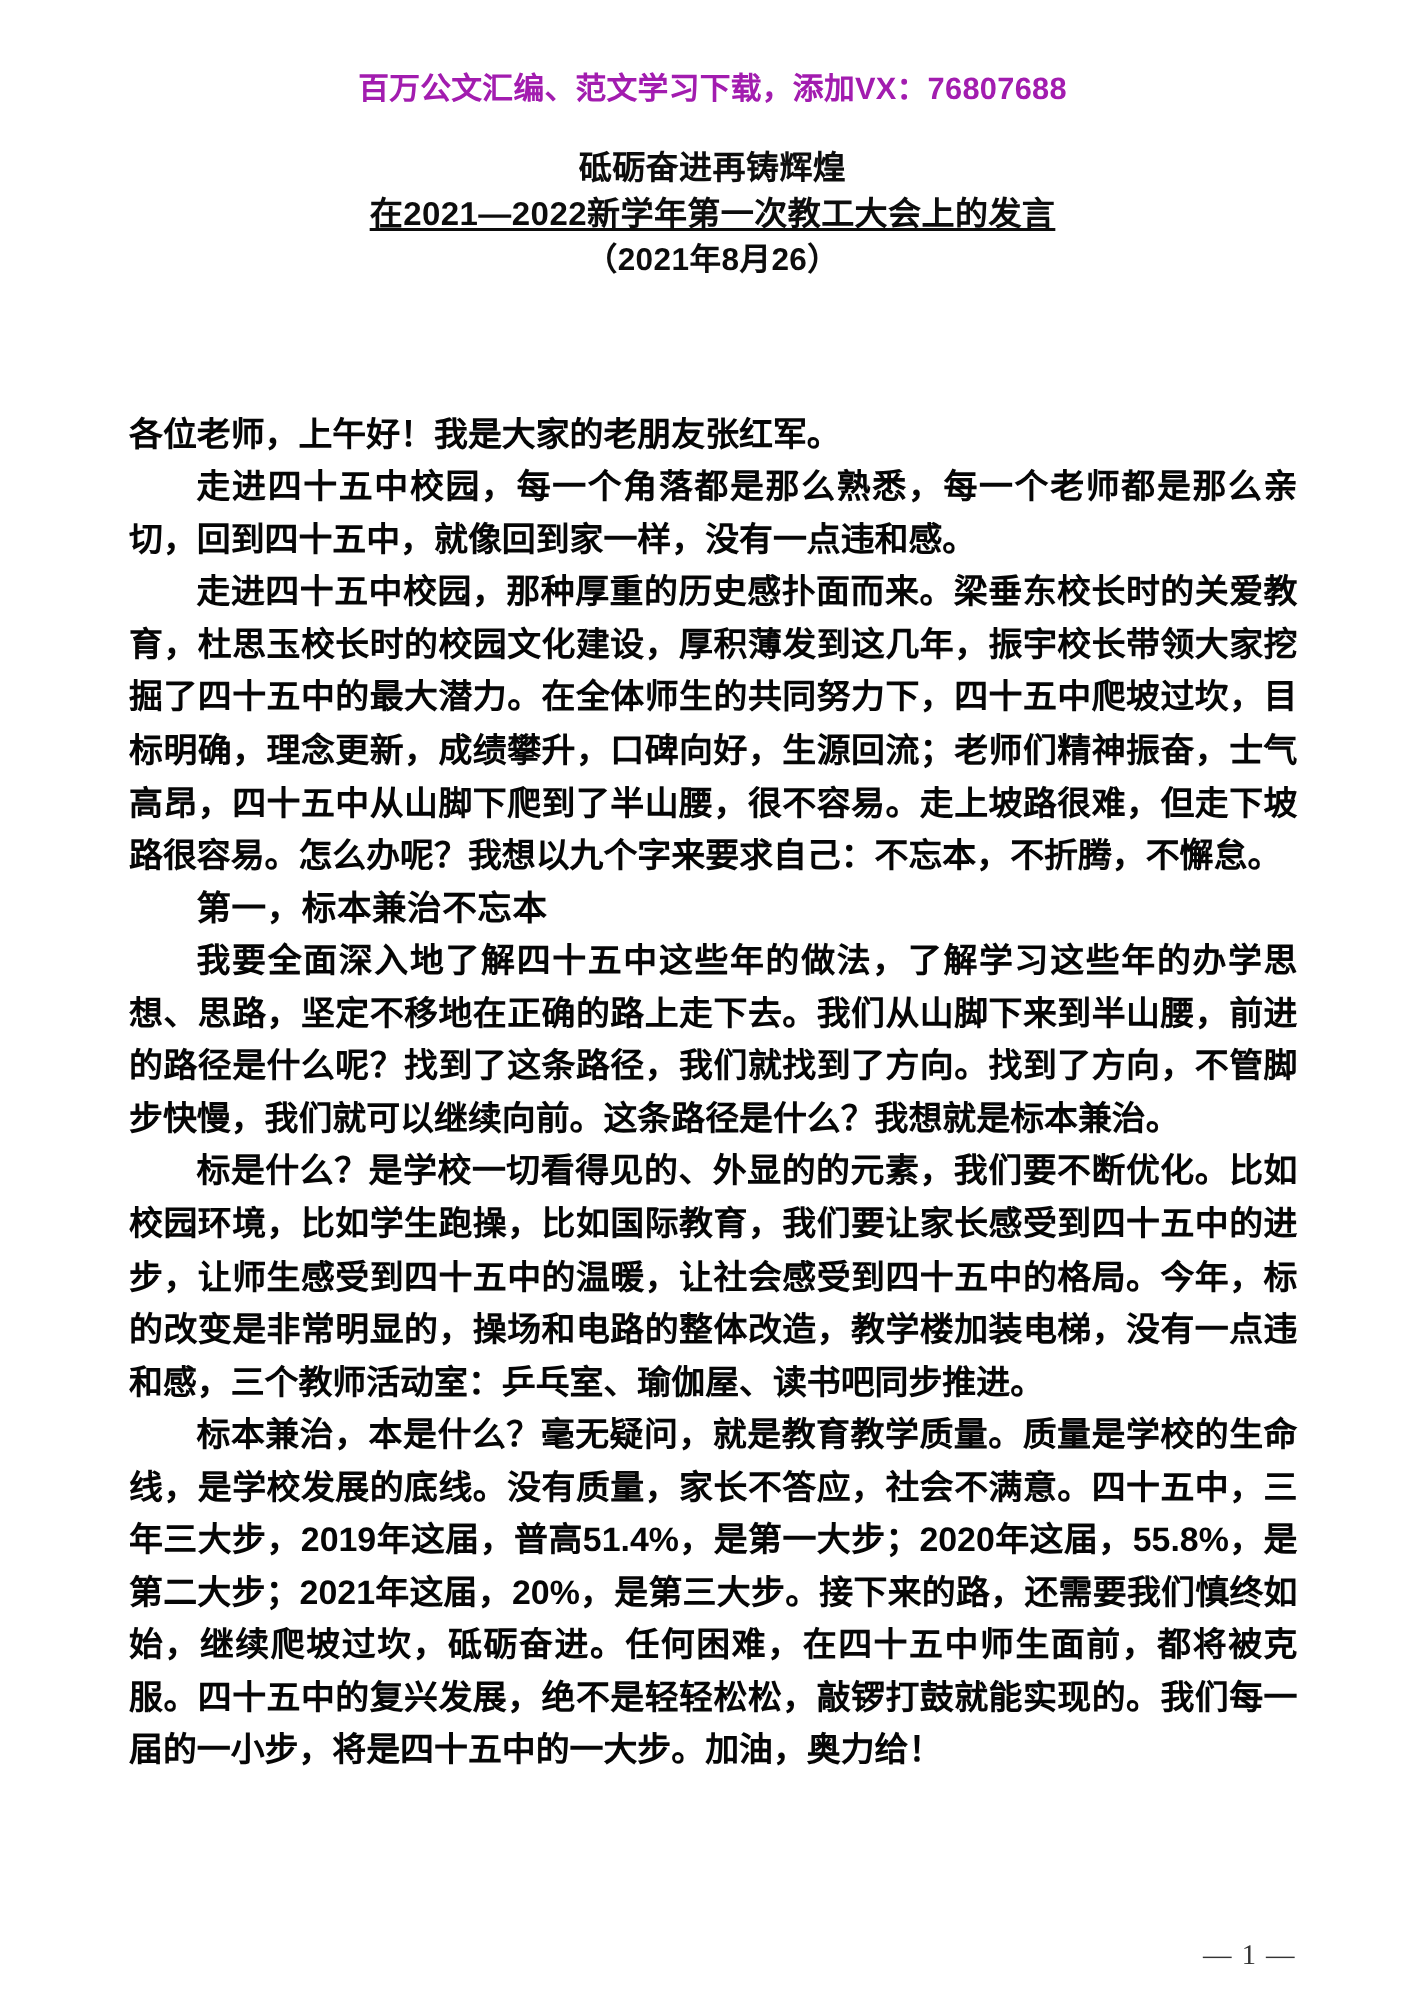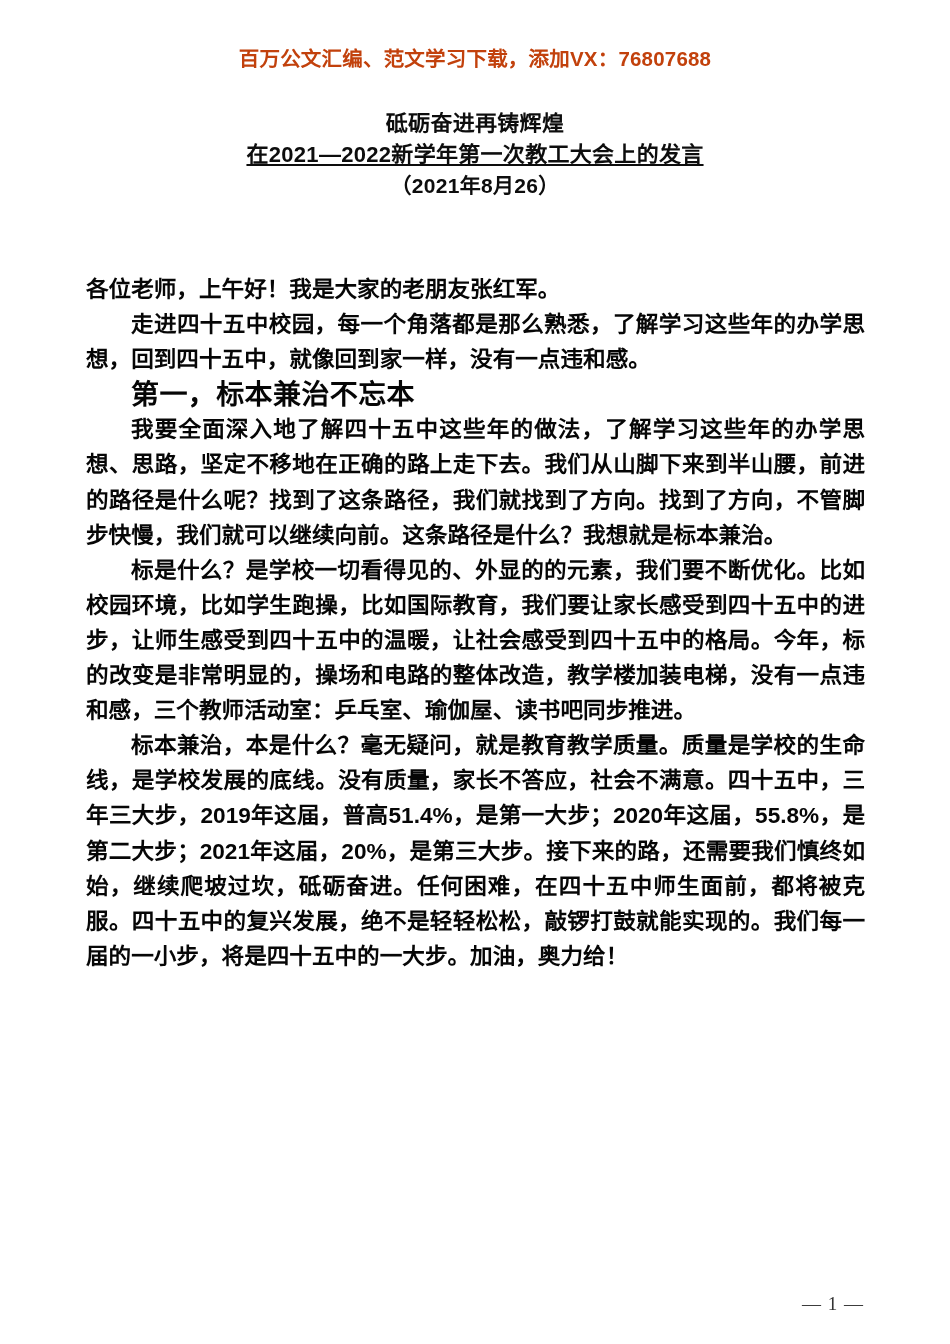--- a/index.html
+++ b/index.html
@@ -19,34 +19,33 @@
     background: #ffffff;
     box-sizing: border-box;
     overflow: hidden;
   }
   .ad-banner {
     position: absolute;
     top: 42px;
     left: 0;
     width: 950px;
     text-align: center;
-    color: #c2410c;
+    color: #a21caf;
     font-size: 20.5px;
     font-weight: 700;
     letter-spacing: 0.2px;
     white-space: nowrap;
     font-family: "Liberation Sans", "DejaVu Sans", sans-serif;
   }
   .title-block {
     position: absolute;
     top: 96px;
     left: 0;
     width: 950px;
     text-align: center;
-    margin-top: 12px;
   }
   .title-line {
     font-size: 22px;
     line-height: 31px;
     font-weight: 600;
     color: #0d0d0d;
     letter-spacing: 0.3px;
     white-space: nowrap;
   }
   .title-line.t2 { font-size: 22px; text-decoration: underline; }
@@ -68,21 +67,21 @@
   .body-text p {
     margin: 0;
     text-align: justify;
     text-justify: inter-ideograph;
   }
   .body-text p.indent {
     text-indent: 45px;
   }
   .body-text p.heading {
     text-indent: 45px;
-    font-size: 28px;
+    font-size: 23px;
     letter-spacing: 0.4px;
   }
   .footer {
     position: absolute;
     left: 0;
     top: 1293px;
     width: 950px;
     text-align: right;
     padding-right: 86px;
     box-sizing: border-box;
@@ -100,21 +99,22 @@
   <div class="ad-banner">百万公文汇编、范文学习下载，添加VX：76807688</div>
 
   <div class="title-block">
     <div class="title-line t1">砥砺奋进再铸辉煌</div>
     <div class="title-line t2">在2021—2022新学年第一次教工大会上的发言</div>
     <div class="title-line t4">（2021年8月26）</div>
   </div>
 
   <div class="body-text">
     <p>各位老师，上午好！我是大家的老朋友张红军。</p>
-    <p class="indent">走进四十五中校园，每一个角落都是那么熟悉，了解学习这些年的办学思想，回到四十五中，就像回到家一样，没有一点违和感。</p>
+    <p class="indent">走进四十五中校园，每一个角落都是那么熟悉，每一个老师都是那么亲切，回到四十五中，就像回到家一样，没有一点违和感。</p>
+    <p class="indent">走进四十五中校园，那种厚重的历史感扑面而来。梁垂东校长时的关爱教育，杜思玉校长时的校园文化建设，厚积薄发到这几年，振宇校长带领大家挖掘了四十五中的最大潜力。在全体师生的共同努力下，四十五中爬坡过坎，目标明确，理念更新，成绩攀升，口碑向好，生源回流；老师们精神振奋，士气高昂，四十五中从山脚下爬到了半山腰，很不容易。走上坡路很难，但走下坡路很容易。怎么办呢？我想以九个字来要求自己：不忘本，不折腾，不懈怠。</p>
     <p class="heading">第一，标本兼治不忘本</p>
     <p class="indent">我要全面深入地了解四十五中这些年的做法，了解学习这些年的办学思想、思路，坚定不移地在正确的路上走下去。我们从山脚下来到半山腰，前进的路径是什么呢？找到了这条路径，我们就找到了方向。找到了方向，不管脚步快慢，我们就可以继续向前。这条路径是什么？我想就是标本兼治。</p>
     <p class="indent">标是什么？是学校一切看得见的、外显的的元素，我们要不断优化。比如校园环境，比如学生跑操，比如国际教育，我们要让家长感受到四十五中的进步，让师生感受到四十五中的温暖，让社会感受到四十五中的格局。今年，标的改变是非常明显的，操场和电路的整体改造，教学楼加装电梯，没有一点违和感，三个教师活动室：乒乓室、瑜伽屋、读书吧同步推进。</p>
     <p class="indent">标本兼治，本是什么？毫无疑问，就是教育教学质量。质量是学校的生命线，是学校发展的底线。没有质量，家长不答应，社会不满意。四十五中，三年三大步，2019年这届，普高51.4%，是第一大步；2020年这届，55.8%，是第二大步；2021年这届，20%，是第三大步。接下来的路，还需要我们慎终如始，继续爬坡过坎，砥砺奋进。任何困难，在四十五中师生面前，都将被克服。四十五中的复兴发展，绝不是轻轻松松，敲锣打鼓就能实现的。我们每一届的一小步，将是四十五中的一大步。加油，奥力给！</p>
   </div>
 
   <div class="footer">— 1 —</div>
 
 </div>
 

